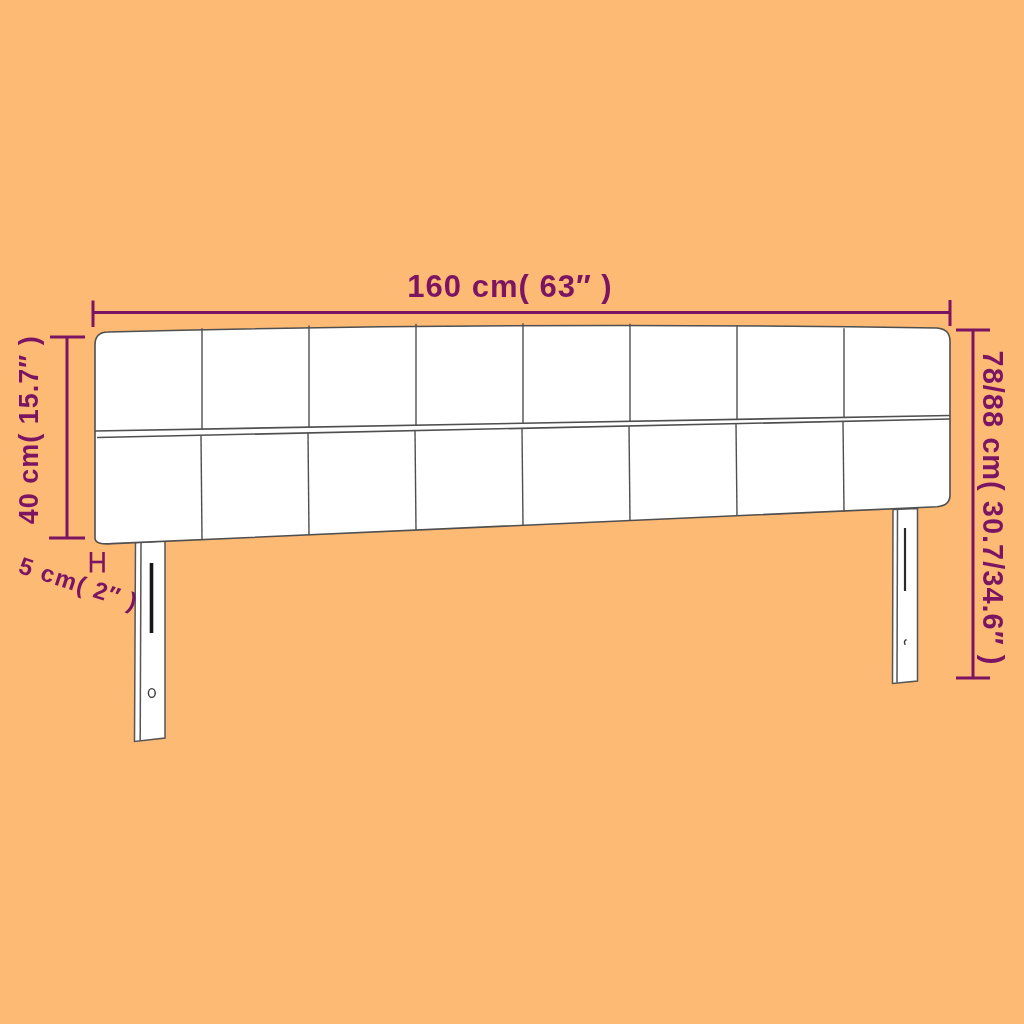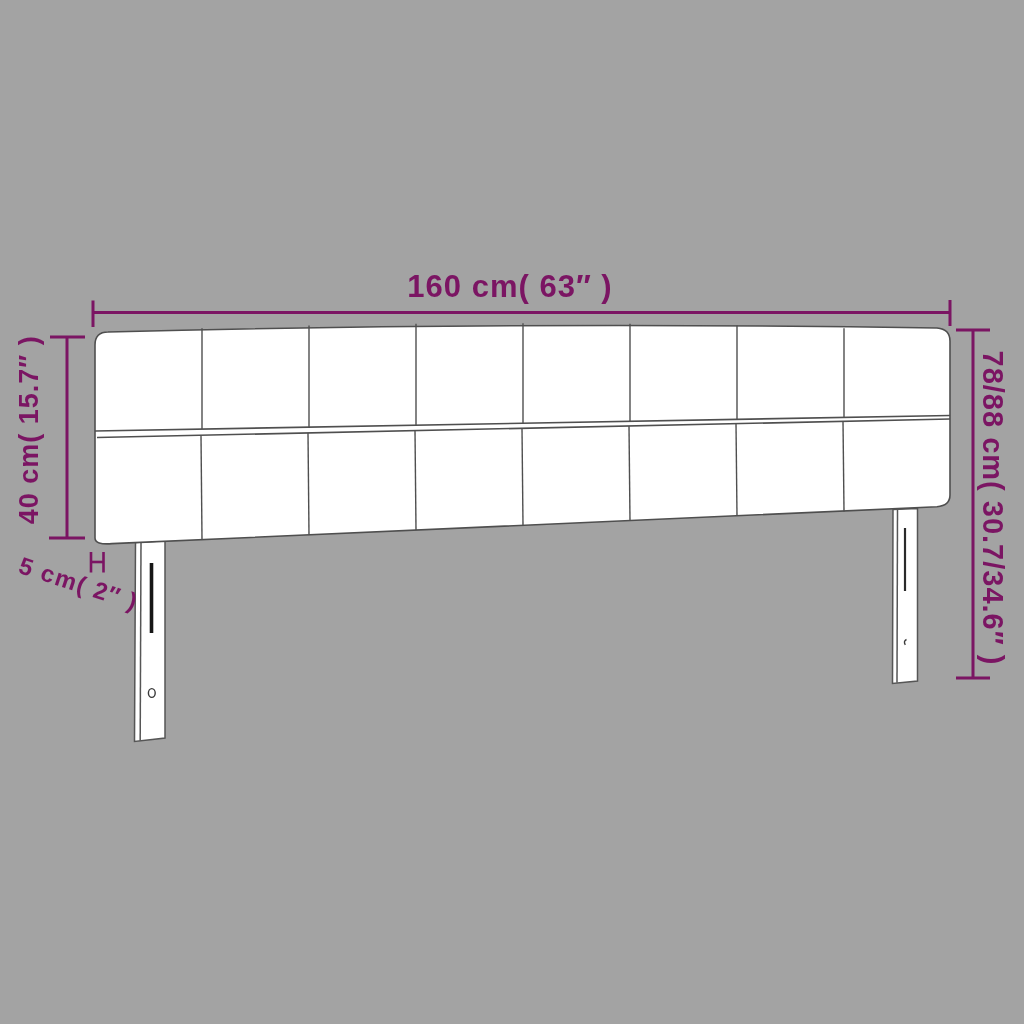--- a/index.html
+++ b/index.html
@@ -4,21 +4,21 @@
 <style>
   html, body {
     margin: 0;
     padding: 0;
     background: #ffffff;
   }
   #canvas {
     position: relative;
     width: 1024px;
     height: 1024px;
-    background: #a3a3a3;
+    background: #fdba74;
     overflow: hidden;
     font-family: "Liberation Sans", "DejaVu Sans", sans-serif;
   }
   #drawing {
     position: absolute;
     left: 0;
     top: 0;
   }
   .dim-label {
     position: absolute;

